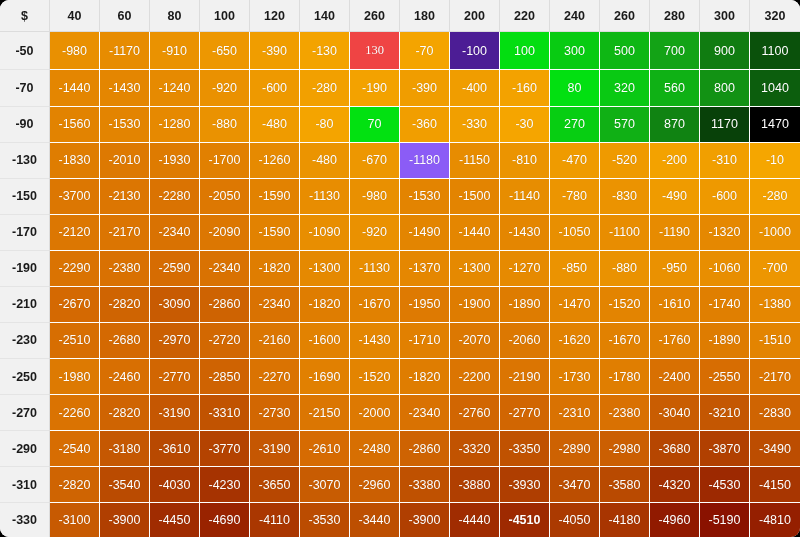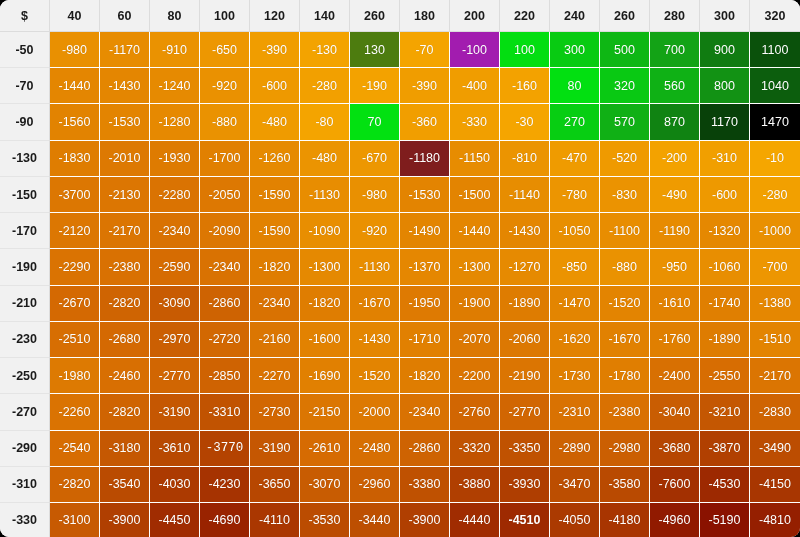--- a/index.html
+++ b/index.html
@@ -103,23 +103,23 @@
     </thead>
     <tbody>
         <tr>
           <th class="row-header">-50</th>
           <td class="data-cell" style="background: rgb(233, 144, 1);">-980</td>
           <td class="data-cell" style="background: rgb(231, 140, 1);">-1170</td>
           <td class="data-cell" style="background: rgb(234, 146, 1);">-910</td>
           <td class="data-cell" style="background: rgb(237, 151, 1);">-650</td>
           <td class="data-cell" style="background: rgb(240, 157, 0);">-390</td>
           <td class="data-cell" style="background: rgb(243, 163, 0);">-130</td>
-          <td class="data-cell" style="background: #4d7c0f;">130</td>
+          <td class="data-cell" style="background: #ef4444; font-family: Liberation Serif, serif;">130</td>
           <td class="data-cell" style="background: rgb(244, 164, 0);">-70</td>
-          <td class="data-cell" style="background: #a21caf;">-100</td>
+          <td class="data-cell" style="background: #4c1d95;">-100</td>
           <td class="data-cell" style="background: rgb(3, 222, 17);">100</td>
           <td class="data-cell" style="background: rgb(8, 203, 18);">300</td>
           <td class="data-cell" style="background: rgb(14, 183, 20);">500</td>
           <td class="data-cell" style="background: rgb(19, 163, 22);">700</td>
           <td class="data-cell" style="background: rgb(16, 124, 17);">900</td>
           <td class="data-cell" style="background: rgb(10, 81, 11);">1100</td>
         </tr>
         <tr>
           <th class="row-header">-70</th>
           <td class="data-cell" style="background: rgb(228, 134, 1);">-1440</td>
@@ -158,21 +158,21 @@
         </tr>
         <tr>
           <th class="row-header">-130</th>
           <td class="data-cell" style="background: rgb(223, 125, 1);">-1830</td>
           <td class="data-cell" style="background: rgb(221, 121, 2);">-2010</td>
           <td class="data-cell" style="background: rgb(222, 123, 1);">-1930</td>
           <td class="data-cell" style="background: rgb(225, 128, 1);">-1700</td>
           <td class="data-cell" style="background: rgb(230, 138, 1);">-1260</td>
           <td class="data-cell" style="background: rgb(235, 148, 1);">-480</td>
           <td class="data-cell" style="background: rgb(237, 151, 1);">-670</td>
-          <td class="data-cell" style="background: #7f1d1d;">-1180</td>
+          <td class="data-cell" style="background: #8b5cf6;">-1180</td>
           <td class="data-cell" style="background: rgb(231, 140, 1);">-1150</td>
           <td class="data-cell" style="background: rgb(235, 148, 1);">-810</td>
           <td class="data-cell" style="background: rgb(239, 155, 0);">-470</td>
           <td class="data-cell" style="background: rgb(239, 154, 0);">-520</td>
           <td class="data-cell" style="background: rgb(243, 162, 0);">-200</td>
           <td class="data-cell" style="background: rgb(241, 159, 0);">-310</td>
           <td class="data-cell" style="background: rgb(245, 166, 0);">-10</td>
         </tr>
         <tr>
           <th class="row-header">-150</th>
@@ -298,21 +298,21 @@
           <td class="data-cell" style="background: rgb(217, 113, 2);">-2380</td>
           <td class="data-cell" style="background: rgb(201, 93, 2);">-3040</td>
           <td class="data-cell" style="background: rgb(196, 87, 2);">-3210</td>
           <td class="data-cell" style="background: rgb(207, 100, 2);">-2830</td>
         </tr>
         <tr>
           <th class="row-header">-290</th>
           <td class="data-cell" style="background: rgb(215, 109, 2);">-2540</td>
           <td class="data-cell" style="background: rgb(197, 88, 2);">-3180</td>
           <td class="data-cell" style="background: rgb(184, 73, 1);">-3610</td>
-          <td class="data-cell" style="background: rgb(180, 67, 1); font-family: Liberation Mono, monospace;">-3770</td>
+          <td class="data-cell" style="background: rgb(180, 67, 1);">-3770</td>
           <td class="data-cell" style="background: rgb(197, 87, 2);">-3190</td>
           <td class="data-cell" style="background: rgb(214, 107, 2);">-2610</td>
           <td class="data-cell" style="background: rgb(215, 111, 2);">-2480</td>
           <td class="data-cell" style="background: rgb(206, 99, 2);">-2860</td>
           <td class="data-cell" style="background: rgb(193, 83, 1);">-3320</td>
           <td class="data-cell" style="background: rgb(192, 82, 1);">-3350</td>
           <td class="data-cell" style="background: rgb(205, 98, 2);">-2890</td>
           <td class="data-cell" style="background: rgb(203, 95, 2);">-2980</td>
           <td class="data-cell" style="background: rgb(182, 70, 1);">-3680</td>
           <td class="data-cell" style="background: rgb(177, 64, 1);">-3870</td>
@@ -325,21 +325,21 @@
           <td class="data-cell" style="background: rgb(172, 58, 1);">-4030</td>
           <td class="data-cell" style="background: rgb(166, 51, 1);">-4230</td>
           <td class="data-cell" style="background: rgb(183, 71, 1);">-3650</td>
           <td class="data-cell" style="background: rgb(200, 92, 2);">-3070</td>
           <td class="data-cell" style="background: rgb(203, 95, 2);">-2960</td>
           <td class="data-cell" style="background: rgb(191, 81, 1);">-3380</td>
           <td class="data-cell" style="background: rgb(176, 63, 1);">-3880</td>
           <td class="data-cell" style="background: rgb(175, 62, 1);">-3930</td>
           <td class="data-cell" style="background: rgb(188, 78, 1);">-3470</td>
           <td class="data-cell" style="background: rgb(185, 74, 1);">-3580</td>
-          <td class="data-cell" style="background: rgb(163, 48, 1);">-7600</td>
+          <td class="data-cell" style="background: rgb(163, 48, 1);">-4320</td>
           <td class="data-cell" style="background: rgb(157, 41, 1);">-4530</td>
           <td class="data-cell" style="background: rgb(168, 54, 1);">-4150</td>
         </tr>
         <tr>
           <th class="row-header">-330</th>
           <td class="data-cell" style="background: rgb(199, 90, 2);">-3100</td>
           <td class="data-cell" style="background: rgb(176, 63, 1);">-3900</td>
           <td class="data-cell" style="background: rgb(160, 44, 1);">-4450</td>
           <td class="data-cell" style="background: rgb(153, 35, 0);">-4690</td>
           <td class="data-cell" style="background: rgb(170, 55, 1);">-4110</td>

